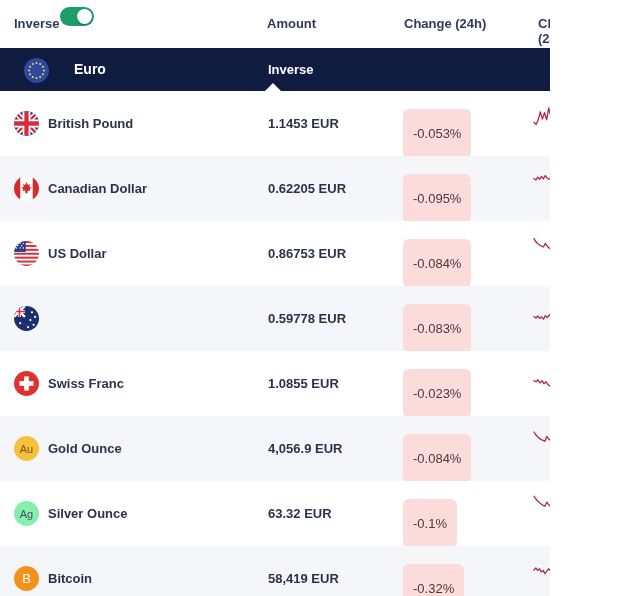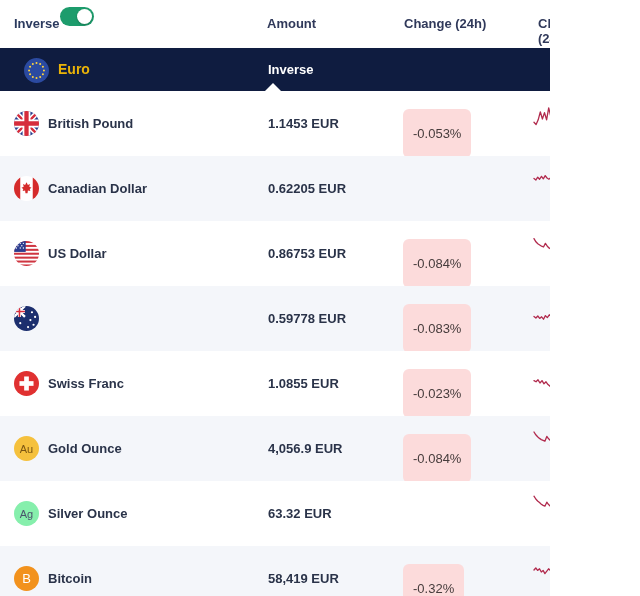--- a/index.html
+++ b/index.html
@@ -13,21 +13,21 @@
   .toggle { position:absolute; left:60px; top:7px; width:34px; height:19px; border-radius:10px; background:#1d9c6c; cursor:pointer; }
   .toggle .knob { position:absolute; right:2px; top:2px; width:15px; height:15px; border-radius:50%; background:#fff; box-shadow:0 1px 2px rgba(0,0,0,.25); }
   .colhead { position:absolute; top:16px; font-size:13px; font-weight:700; color:#30395a; }
   .col-amount { left:267px; }
   .col-change { left:404px; }
   .col-chart  { left:538px; }
 
   
   .baserow { position:relative; height:43px; background:#0f1c40; box-shadow:0 3px 4px rgba(15,28,64,.12); }
   .baserow .flagwrap { position:absolute; left:24px; top:10px; }
-  .base-name { position:absolute; left:58px; top:13px; font-size:14px; font-weight:700; color:#eab308; }
+  .base-name { position:absolute; left:74px; top:13px; font-size:14px; font-weight:700; color:#ffffff; }
   .base-inverse { position:absolute; left:268px; top:14px; font-size:13px; font-weight:700; color:#fff; }
   .caret { position:absolute; left:265px; bottom:0; width:0; height:0;
            border-left:8px solid transparent; border-right:8px solid transparent; border-bottom:8px solid #fff; }
 
   
   .row { position:relative; height:65px; background:#fff; cursor:pointer; }
   .row.alt { background:#f4f6fa; }
   .row .flagwrap { position:absolute; left:14px; top:20px; }
   .row .name { position:absolute; left:48px; top:25px; font-size:13px; font-weight:600; color:#2a3349; }
   .row .amount { position:absolute; left:268px; top:25px; font-size:13px; font-weight:600; color:#2a3349; }
@@ -110,20 +110,21 @@
             <svg width="25" height="25" viewBox="0 0 32 32">
               <rect width="32" height="32" fill="#fff"></rect>
               <rect x="0" width="8" height="32" fill="#d52b2b"></rect>
               <rect x="24" width="8" height="32" fill="#d52b2b"></rect>
               <path fill="#d52b2b" d="M16 8 l1.8 3.4 2.6-1.2-.8 3.4 2.8 1.3-2.3 1.7.8 2.7-3.1-.7-.5 3.4h-2.6l-.5-3.4-3.1.7.8-2.7-2.3-1.7 2.8-1.3-.8-3.4 2.6 1.2z"></path>
             </svg>
           </span>
         </span>
         <span class="name">Canadian Dollar</span>
         <span class="amount">0.62205 EUR</span>
+        <span class="badge">-0.095%</span>
         <span class="spark"><svg width="86" height="44">
             <polyline points="2.0,12.4 3.9,14.0 5.7,11.2 7.6,13.2 9.5,10.4 11.3,12.8 13.2,9.6 15.0,12.0 16.9,13.2 18.8,11.6 20.6,14.8 22.5,13.2 24.4,17.2 26.2,15.6 28.1,19.6 30.0,18.0 31.8,20.8 33.7,19.2 35.5,22.0 37.4,20.0 39.3,22.8 41.1,20.4 43.0,23.2 44.9,20.8 46.7,22.8 48.6,21.2 50.5,23.6 52.3,21.2 54.2,24.0 56.0,21.6 57.9,23.6 59.8,22.0 61.6,24.4 63.5,23.2 65.4,24.8 67.2,23.6 69.1,25.6 71.0,24.4 72.8,26.0 74.7,8.4 76.5,7.2 78.4,37.2 80.3,38.8 82.1,34.8 84.0,36.4" fill="none" stroke="#b12a4d" stroke-width="1.3" stroke-linejoin="round" stroke-linecap="round"></polyline>
           </svg></span>
       </div>
       <div class="row">
         <span class="flagwrap">
           <span class="cicon">
             <svg width="25" height="25" viewBox="0 0 32 32">
               <rect width="32" height="32" fill="#fff"></rect>
               <rect y="0" width="32" height="2.6" fill="#cf3541"></rect>
@@ -202,20 +203,21 @@
         <span class="spark"><svg width="86" height="44">
             <polyline points="2.0,6.0 3.8,8.8 5.6,10.8 7.5,12.4 9.3,13.6 11.1,14.4 12.9,15.2 14.8,10.4 16.6,12.8 18.4,14.4 20.2,15.6 22.0,16.8 23.9,17.6 25.7,18.4 27.5,13.6 29.3,16.0 31.2,17.6 33.0,18.8 34.8,19.6 36.6,20.4 38.4,20.8 40.3,16.0 42.1,18.4 43.9,19.6 45.7,20.4 47.6,21.2 49.4,21.6 51.2,22.0 53.0,22.4 54.8,22.8 56.7,23.2 58.5,23.6 60.3,24.0 62.1,24.4 64.0,24.8 65.8,25.2 67.6,25.6 69.4,26.0 71.2,26.4 73.1,15.6 74.9,14.0 76.7,39.6 78.5,40.4 80.4,37.2 82.2,36.4 84.0,36.8" fill="none" stroke="#b12a4d" stroke-width="1.3" stroke-linejoin="round" stroke-linecap="round"></polyline>
           </svg></span>
       </div>
       <div class="row">
         <span class="flagwrap">
           <span class="sym sym-silver">Ag</span>
         </span>
         <span class="name">Silver Ounce</span>
         <span class="amount">63.32 EUR</span>
+        <span class="badge">-0.1%</span>
         <span class="spark"><svg width="86" height="44">
             <polyline points="2.0,5.2 3.8,8.0 5.6,10.0 7.5,11.6 9.3,13.2 11.1,14.4 12.9,15.2 14.8,11.2 16.6,13.6 18.4,15.2 20.2,16.4 22.0,17.6 23.9,18.4 25.7,19.2 27.5,14.4 29.3,16.8 31.2,18.4 33.0,19.6 34.8,20.4 36.6,21.2 38.4,21.6 40.3,16.8 42.1,19.2 43.9,20.4 45.7,21.2 47.6,22.0 49.4,22.4 51.2,22.8 53.0,23.2 54.8,23.6 56.7,24.0 58.5,24.4 60.3,24.8 62.1,25.2 64.0,25.6 65.8,26.0 67.6,26.4 69.4,26.8 71.2,27.2 73.1,16.4 74.9,14.8 76.7,40.0 78.5,40.8 80.4,38.0 82.2,37.2 84.0,37.6" fill="none" stroke="#b12a4d" stroke-width="1.3" stroke-linejoin="round" stroke-linecap="round"></polyline>
           </svg></span>
       </div>
       <div class="row alt">
         <span class="flagwrap">
           <span class="sym sym-btc">B</span>
         </span>
         <span class="name">Bitcoin</span>
         <span class="amount">58,419 EUR</span>

